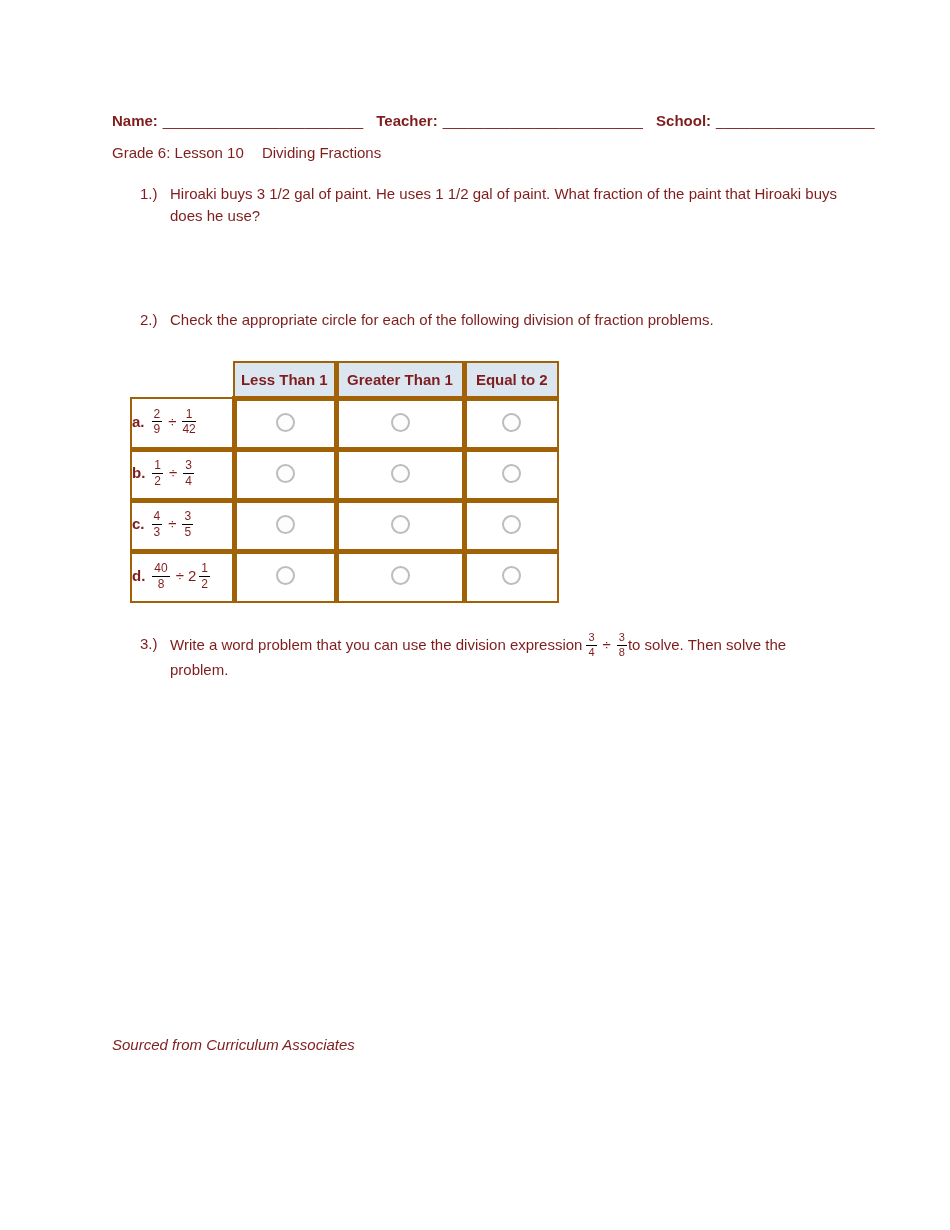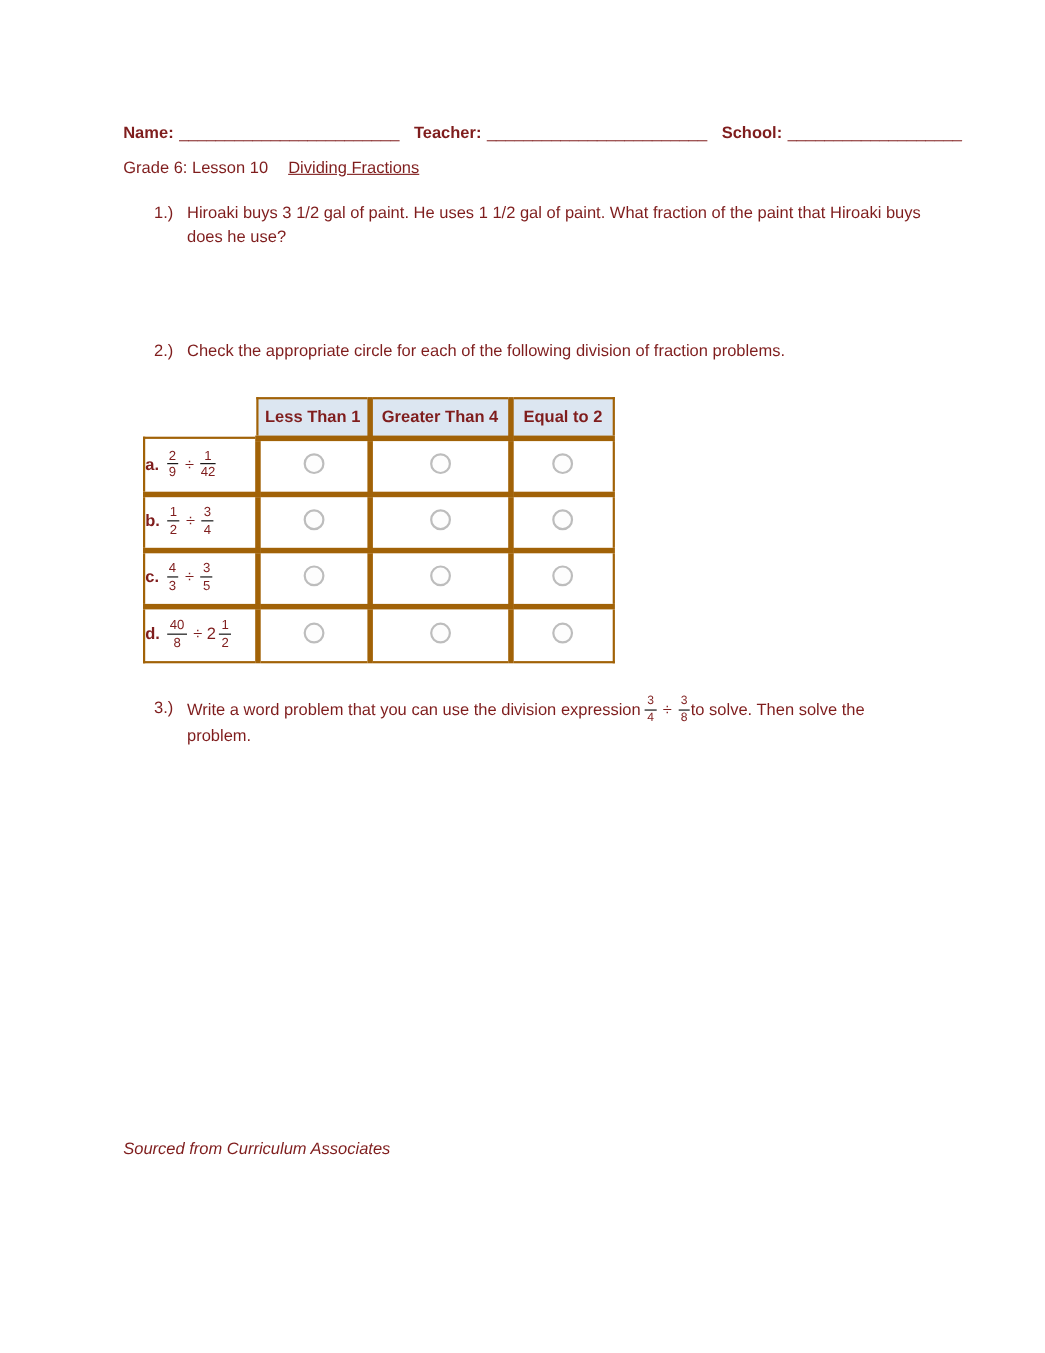--- a/index.html
+++ b/index.html
@@ -18,21 +18,21 @@
   }
 
   
   .fillin-line { white-space: nowrap; margin-bottom: 15px; }
   .fillin-label { font-weight: bold; margin-right: 5px; }
   .fillin-blank { letter-spacing: 0; margin-right: 9px; }
 
   
   .title-line { margin-bottom: 22px; }
   .title-bold { font-weight: normal; }
-  .title-topic { margin-left: 14px; text-decoration: underline; }
+  .title-topic { margin-left: 14px; }
 
   
   .para { line-height: 22px; margin-bottom: 13px; }
 
   .problem { display: flex; padding-left: 28px; line-height: 22px; }
   .p-num { flex: none; width: 30px; }
   .p-text { flex: 1; }
   .problem-1 { margin-bottom: 82px; }
   .problem-2 { margin-bottom: 0; }
   .problem-3 { margin-top: 30px; }
@@ -130,21 +130,21 @@
   <div class="problem problem-2">
     <span class="p-num">2.)</span>
     <span class="p-text">Check the appropriate circle for each of the following division of fraction problems.</span>
   </div>
 
   <table class="fraction-table">
     <thead>
       <tr>
         <th class="corner w-label"></th>
         <th class="col-head w-less bt bl">Less Than 1</th>
-        <th class="col-head w-greater bt">Greater Than 4</th>
+        <th class="col-head w-greater bt">Greater Than 1</th>
         <th class="col-head w-equal bt br">Equal to 2</th>
       </tr>
     </thead>
     <tbody>
       <tr>
         <td class="expr-cell w-label bt bl">
           <span class="row-label">a.</span><span class="frac"><span class="num">2</span><span class="den">9</span></span><span class="op">÷</span><span class="frac"><span class="num">1</span><span class="den">42</span></span>
         </td>
         <td class="circle-cell"><span class="circle"></span></td>
         <td class="circle-cell"><span class="circle"></span></td>

